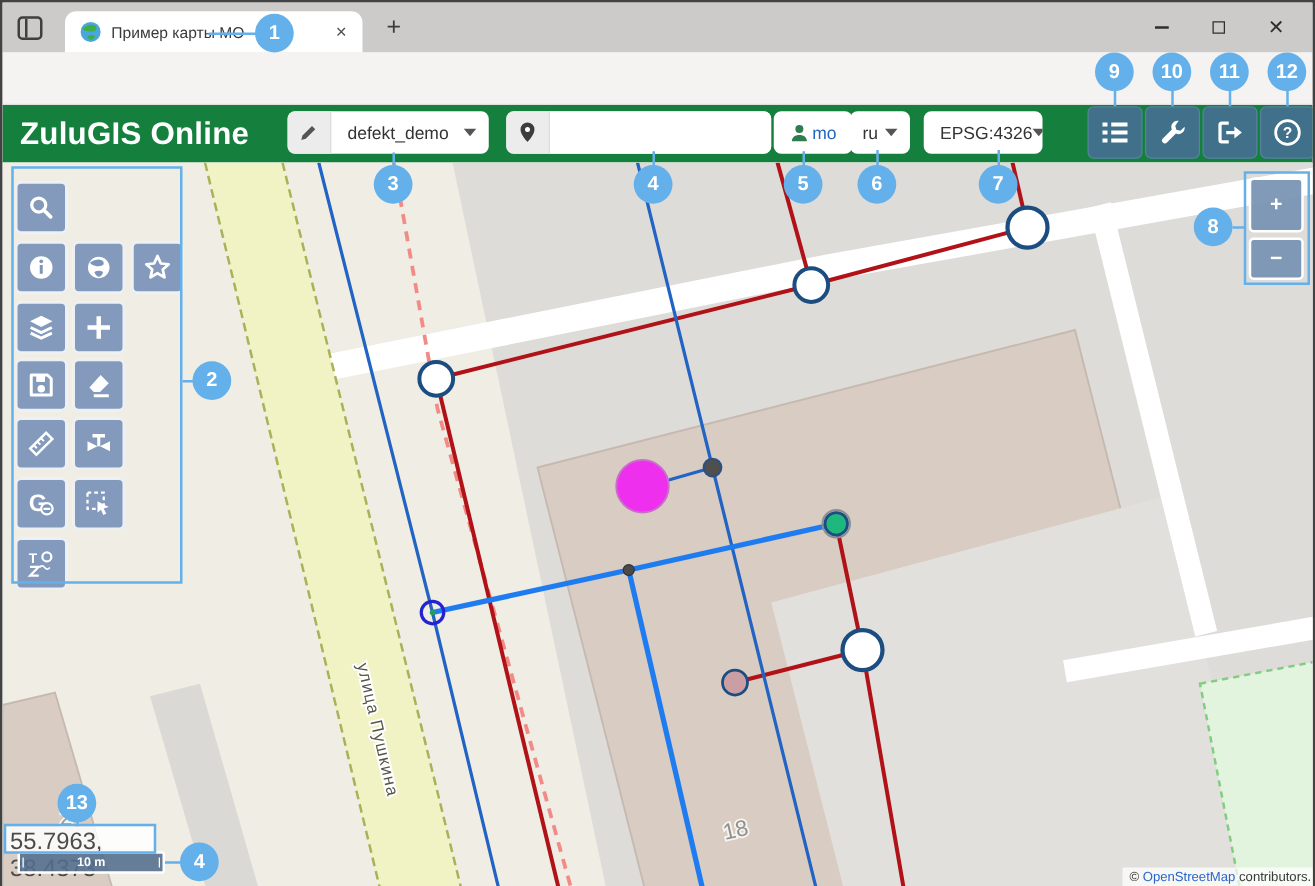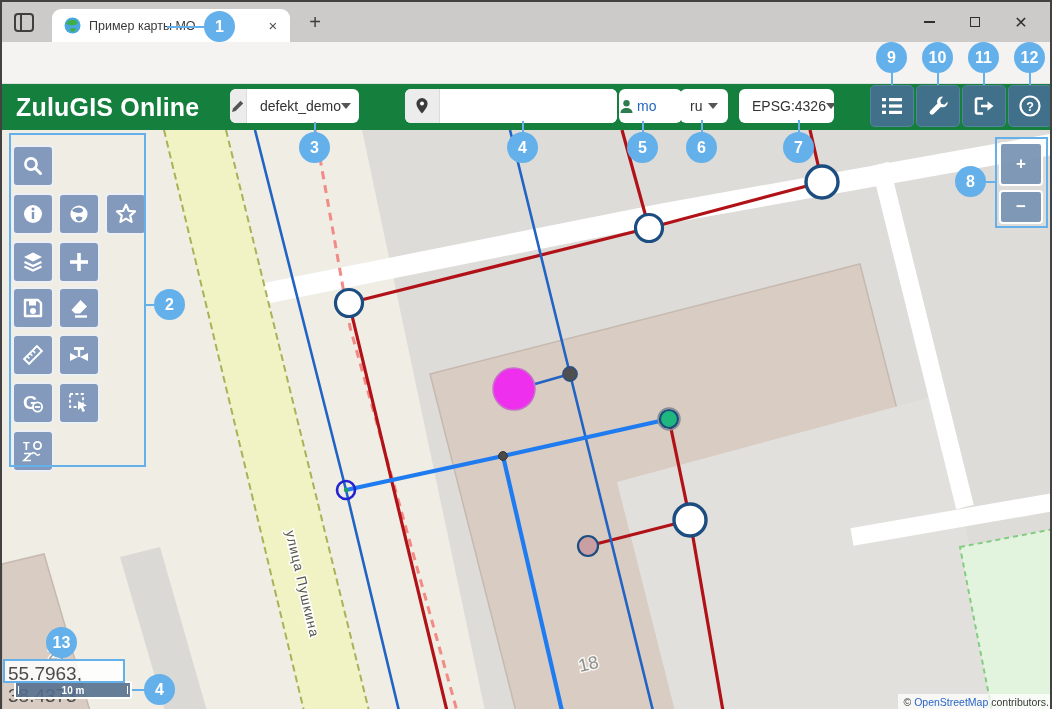--- a/index.html
+++ b/index.html
@@ -144,41 +144,41 @@
         </svg>
       </span>
     </div>
     <div class="bg-circle" style="left:913px; top:48px; width:24px; height:24px; background:#8a8d91"></div>
     <div class="bg-circle" style="left:953px; top:48px; width:26px; height:26px; background:#b7babd"></div>
   </div>
 
   <div class="gheader">
     <div class="brand">ZuluGIS Online</div>
 
-    <div class="ctl" style="left:228px; width:129px;">
+    <div class="ctl" style="left:228px; width:161px;">
       <span class="icell">
         <svg width="16" height="16">
             <path d="M2 14 l1-3.6 L10.6 2.8 l2.6 2.6 L5.6 13 L2 14z" fill="#555"></path>
           </svg>
       </span>
       <span style="padding-left:13px">defekt_demo</span>
       <span class="caret"></span>
     </div>
 
     <div class="ctl" style="left:403px; width:212px;">
       <span class="icell">
         <svg width="16" height="18">
             <path d="M8 1 a5.6 5.6 0 0 0-5.6 5.6 C2.4 11 8 16.5 8 16.5 s5.6-5.5 5.6-9.9 A5.6 5.6 0 0 0 8 1z" fill="#3c3c3c"></path>
             <circle cx="8" cy="6.6" r="2" fill="#fff"></circle>
           </svg>
       </span>
       <input type="text" value="" style="">
     </div>
 
-    <div class="ctl" style="left:617px; width:63px; justify-content:flex-start;">
+    <div class="ctl" style="left:617px; width:63px; justify-content:center;">
       <svg width="15" height="15" style="margin:0 3px 0 0">
         <circle cx="7.5" cy="4.2" r="3.2" fill="#2e7d4f"></circle>
         <path d="M1.5 14 c0-3.4 2.7-5 6-5 s6 1.6 6 5z" fill="#2e7d4f"></path>
       </svg>
       <span style="color:#2268c2">mo</span>
     </div>
 
     <div class="ctl" style="left:678px; width:48px;text-align:right;">
       <span style="padding-left:10px">ru</span>
       <span class="caret"></span>

